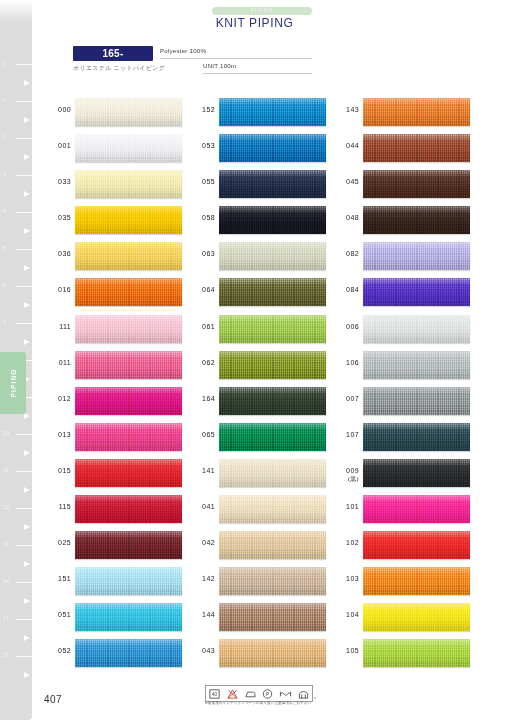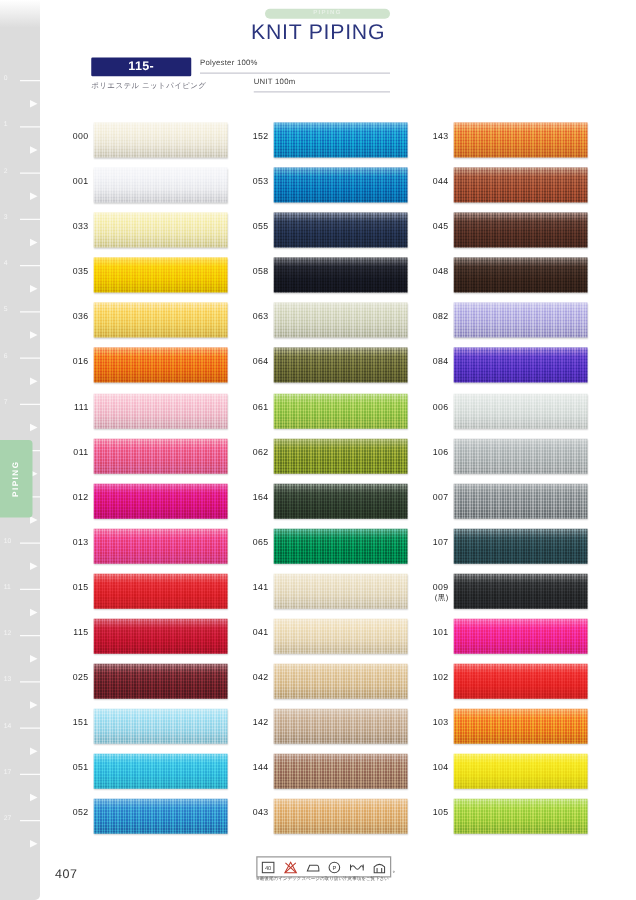--- a/index.html
+++ b/index.html
@@ -51,21 +51,21 @@
   #cat-pill{
     position:absolute;left:212px;top:7px;width:100px;height:8px;
     background:#cfe3cd;border-radius:4px;
   }
   #cat-pill span{
     display:block;text-align:center;font-size:4.8px;line-height:8px;
     letter-spacing:1.1px;color:#e7f0e6;font-weight:bold;
   }
   #page-title{
     position:absolute;left:0;top:16px;width:509px;text-align:center;
-    font-size:17px;color:#2b357e;letter-spacing:.6px;
+    font-size:12px;color:#2b357e;letter-spacing:.6px;
   }
 
   
   #prod-badge{
     position:absolute;left:73px;top:46px;width:80px;height:15px;
     background:#1f2370;border-radius:1px;
   }
   #prod-badge span{
     display:block;text-align:center;line-height:15px;color:#ffffff;
     font-size:10px;font-weight:bold;letter-spacing:.3px;
@@ -201,21 +201,21 @@
   </div>
 </div>
 
 <div id="cat-pill">
   <span>PIPING</span>
 </div>
 <div id="page-title">KNIT PIPING</div>
 
 <div id="prod-badge">
   <span>
-      <span>115-</span>
+      <span>165-</span>
       <span class="big">27</span>
     </span>
 </div>
 <div id="rule1"></div>
 <div id="rule2"></div>
 <div id="prod-mat">Polyester  100%</div>
 <div id="prod-jp">ポリエステル ニットパイピング</div>
 <div id="prod-unit">UNIT  100m</div>
 
 <div class="col" id="col0">

